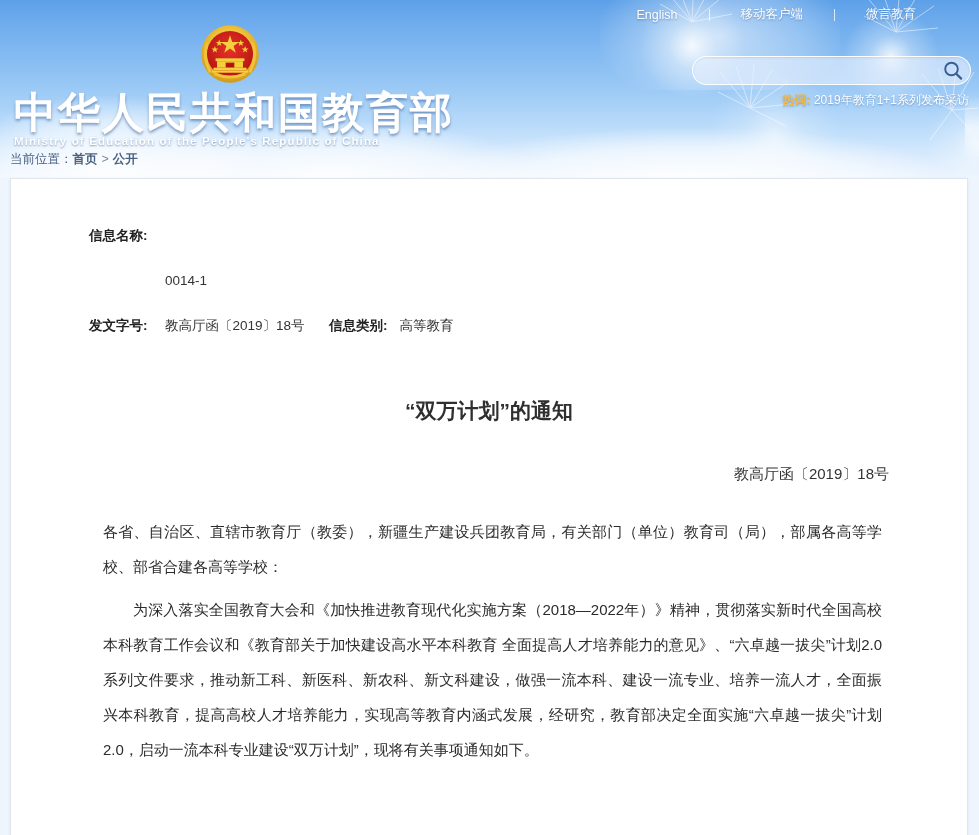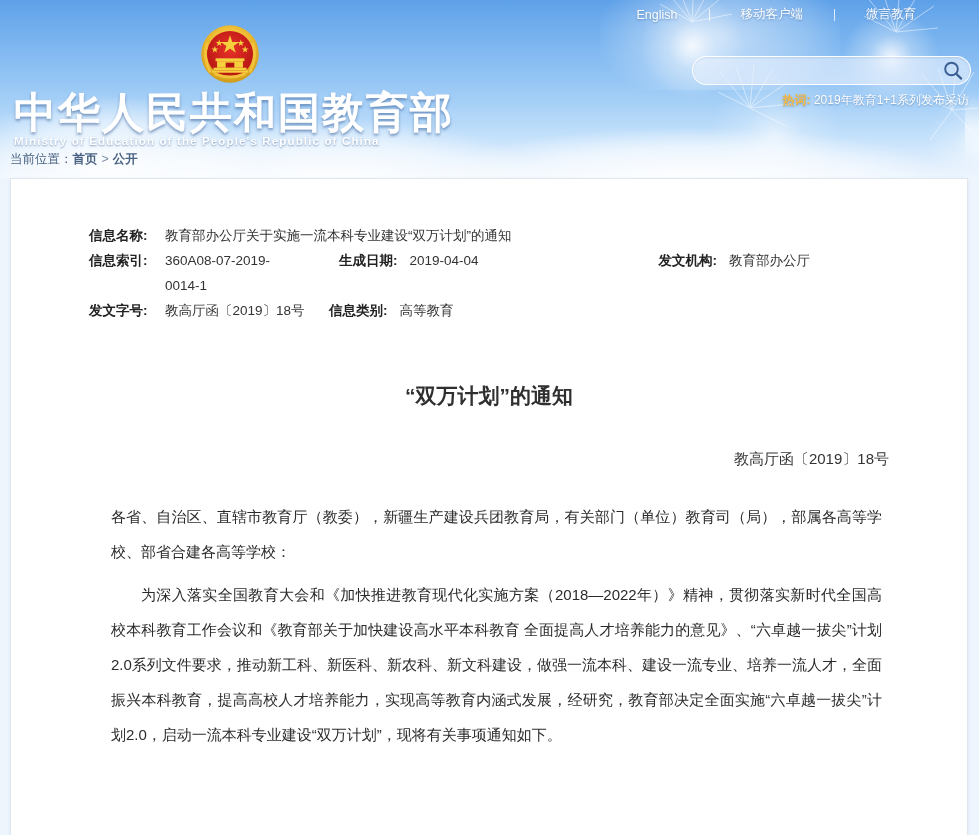--- a/index.html
+++ b/index.html
@@ -186,21 +186,21 @@
     box-shadow: 0 1px 3px rgba(90,130,180,0.12);
     overflow: hidden;
   }
 
   .meta {
     margin: 44px 0 0 78px;
     font-size: 13.5px;
     color: #333333;
     line-height: 25px;
   }
-  .meta-row { display: flex; align-items: flex-start; }
+  .meta-row { display: flex; align-items: flex-start; margin-top: 20px; }
   .meta-label {
     font-weight: bold;
     color: #222222;
     width: 76px;
     flex: 0 0 auto;
     white-space: nowrap;
   }
   .meta-val { color: #333333; }
   .meta-val.idx { width: 174px; flex: 0 0 auto; }
   .meta-label2 {
@@ -236,21 +236,21 @@
     color: #333333;
   }
 
   .body-text {
     margin: 30px 85px 0 92px;
     font-size: 15px;
     color: #2b2b2b;
     line-height: 35px;
     text-align: justify;
   }
-  .body-text p { margin: 0 0 0 8px; }
+  .body-text p { margin: 0 0 0 0; }
   .body-text p + p { margin-top: 8px; }
   .indent { text-indent: 2em; }
 
   .edge-deco {
     position: absolute;
     right: 0;
     top: 96px;
     width: 14px;
     height: 64px;
     background: linear-gradient(to bottom, rgba(255,255,255,0.0), rgba(255,255,255,0.55), rgba(255,255,255,0.0));
@@ -375,31 +375,22 @@
 <div class="breadcrumb">
   <span>当前位置：</span><a href="#">首页</a><span class="sep">&gt;</span><a href="#">公开</a>
 </div>
 
 <div class="card">
 
   <div class="meta">
 
     <div class="meta-row">
       <span class="meta-label">信息名称:</span>
-      <span class="meta-val">教育部办公厅关于实施一流本科专业建设“双万计划”的通知</span>
     </div>
 
-    <div class="meta-row">
-      <span class="meta-label">信息索引:</span>
-      <span class="meta-val idx">360A08-07-2019-</span>
-      <span class="meta-label2">生成日期:</span>
-      <span class="meta-val2">2019-04-04</span>
-      <span class="meta-label3">发文机构:</span>
-      <span class="meta-val2">教育部办公厅</span>
-    </div>
 
     <div class="meta-row">
       <span class="meta-label"></span>
       <span class="meta-val">0014-1</span>
     </div>
 
     <div class="meta-row">
       <span class="meta-label">发文字号:</span>
       <span class="meta-val num">教高厅函〔2019〕18号</span>
       <span class="meta-label2">信息类别:</span>

